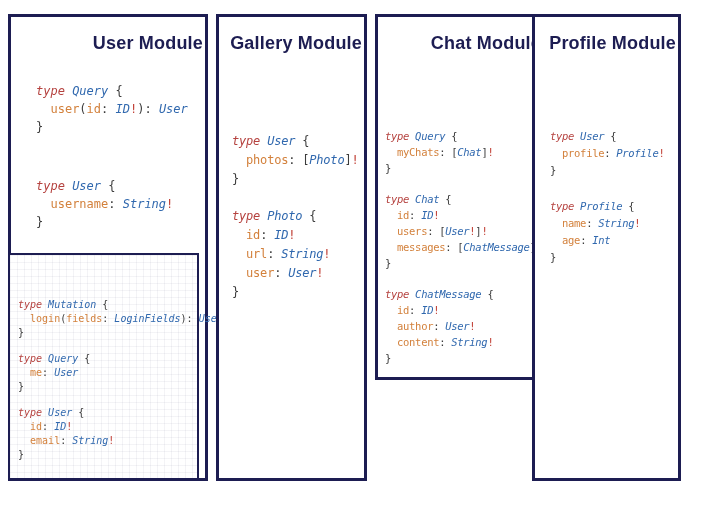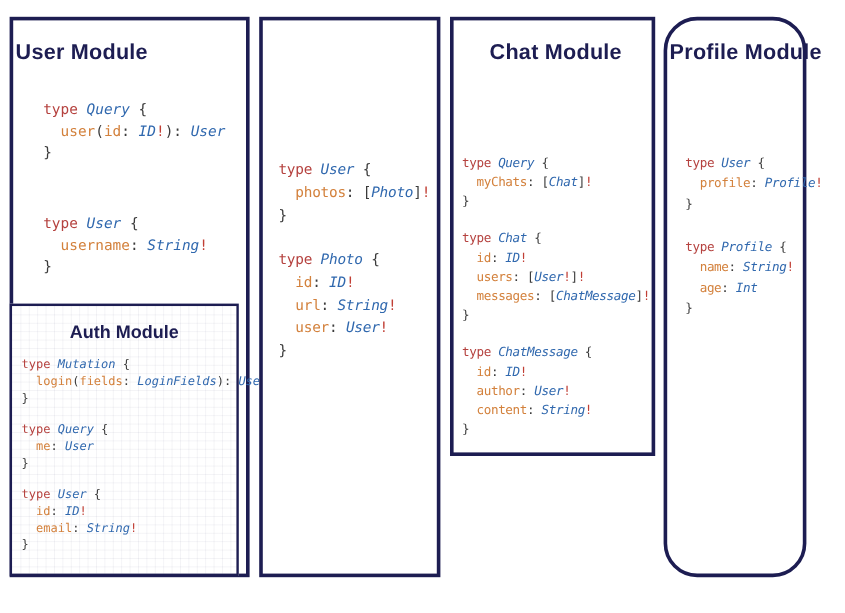--- a/index.html
+++ b/index.html
@@ -7,23 +7,23 @@
     position:relative;width:704px;height:511px;background:#ffffff;overflow:hidden;
     font-family:"Liberation Sans",sans-serif;
   }
   .panel{
     position:absolute;box-sizing:border-box;background:#ffffff;
     border:3px solid var(--navy,#1d1d52);
   }
   #panel-user   {left:8px;  top:14px; width:200px; height:467px;}
   #panel-gallery{left:216px;top:14px; width:151px; height:467px;}
   #panel-chat   {left:375px;top:14px; width:171px; height:366px;padding-left:28px;}
-  #panel-profile{left:553px;top:14px; width:119px; height:467px;border-radius:28px;}
+  #panel-profile{left:532px;top:14px; width:149px; height:467px;}
   .panel-title{
-    margin:16px 2px 0;text-align:left;white-space:nowrap;
+    margin:16px 2px 0;text-align:right;white-space:nowrap;
     font-size:18px;font-weight:700;color:var(--navy,#1d1d52);letter-spacing:.2px;
   }
   .authbox{
     position:absolute;box-sizing:border-box;left:-3px;top:236px;width:191px;height:227px;
     border:2px solid var(--navy,#1d1d52);background:#ffffff;
     background-image:
       linear-gradient(var(--grid,rgba(28,28,79,.05)) 1px, transparent 1px),
       linear-gradient(90deg, var(--grid,rgba(28,28,79,.05)) 1px, transparent 1px);
     background-size:7px 7px;
   }
@@ -39,42 +39,42 @@
   .code-user   {left:25px;top:65px; font-size:12px;  line-height:18px;}
   .code-user .cblock{margin-bottom:41px;}
   .code-gallery{left:13px;top:115px;font-size:12px;  line-height:19px;letter-spacing:-0.2px;}
   .code-gallery .cblock{margin-bottom:18px;}
   .code-chat   {left:7px; top:111px;font-size:10.5px;line-height:16px;letter-spacing:-0.3px;}
   .code-chat .cblock{margin-bottom:15px;}
   .code-profile{left:15px;top:111px;font-size:10.5px;line-height:17px;letter-spacing:-0.3px;}
   .code-profile .cblock{margin-bottom:19px;}
   .code-auth   {left:8px; top:43px; font-size:10px;   line-height:14px;}
   .code-auth .cblock{margin-bottom:12px;}
-  .tok-kw {color:var(--kw,#b5423f);}
+  .tok-kw {color:var(--kw,#b5423f);font-style:italic;}
   .tok-ty {color:var(--ty,#3068ae);font-style:italic;}
   .tok-fld{color:var(--fld,#d3813c);}
   .tok-pn {color:var(--pn,#3b3b3b);}
   .tok-ex {color:var(--ex,#c13f35);}
 </style>
 </head>
 <body>
 
 <div class="stage">
 
   <section class="panel" id="panel-user">
     <h2 class="panel-title">User Module</h2>
     <div class="code code-user"><div class="cblock"><div class="cline"><span class="tok-kw">type </span><span class="tok-ty">Query</span><span class="tok-pn"> {</span></div><div class="cline"><span class="tok-pn">  </span><span class="tok-fld">user</span><span class="tok-pn">(</span><span class="tok-fld">id</span><span class="tok-pn">: </span><span class="tok-ty">ID</span><span class="tok-ex">!</span><span class="tok-pn">): </span><span class="tok-ty">User</span></div><div class="cline"><span class="tok-pn">}</span></div></div><div class="cblock"><div class="cline"><span class="tok-kw">type </span><span class="tok-ty">User</span><span class="tok-pn"> {</span></div><div class="cline"><span class="tok-pn">  </span><span class="tok-fld">username</span><span class="tok-pn">: </span><span class="tok-ty">String</span><span class="tok-ex">!</span></div><div class="cline"><span class="tok-pn">}</span></div></div></div>
 
     <section class="authbox">
-      <h3 class="auth-title">Auth Module</h3>
       <div class="code code-auth"><div class="cblock"><div class="cline"><span class="tok-kw">type </span><span class="tok-ty">Mutation</span><span class="tok-pn"> {</span></div><div class="cline"><span class="tok-pn">  </span><span class="tok-fld">login</span><span class="tok-pn">(</span><span class="tok-fld">fields</span><span class="tok-pn">: </span><span class="tok-ty">LoginFields</span><span class="tok-pn">): </span><span class="tok-ty">User</span></div><div class="cline"><span class="tok-pn">}</span></div></div><div class="cblock"><div class="cline"><span class="tok-kw">type </span><span class="tok-ty">Query</span><span class="tok-pn"> {</span></div><div class="cline"><span class="tok-pn">  </span><span class="tok-fld">me</span><span class="tok-pn">: </span><span class="tok-ty">User</span></div><div class="cline"><span class="tok-pn">}</span></div></div><div class="cblock"><div class="cline"><span class="tok-kw">type </span><span class="tok-ty">User</span><span class="tok-pn"> {</span></div><div class="cline"><span class="tok-pn">  </span><span class="tok-fld">id</span><span class="tok-pn">: </span><span class="tok-ty">ID</span><span class="tok-ex">!</span></div><div class="cline"><span class="tok-pn">  </span><span class="tok-fld">email</span><span class="tok-pn">: </span><span class="tok-ty">String</span><span class="tok-ex">!</span></div><div class="cline"><span class="tok-pn">}</span></div></div></div>
     </section>
   </section>
 
   <section class="panel" id="panel-gallery">
+    <h2 class="panel-title">Gallery Module</h2>
     <div class="code code-gallery"><div class="cblock"><div class="cline"><span class="tok-kw">type </span><span class="tok-ty">User</span><span class="tok-pn"> {</span></div><div class="cline"><span class="tok-pn">  </span><span class="tok-fld">photos</span><span class="tok-pn">: [</span><span class="tok-ty">Photo</span><span class="tok-pn">]</span><span class="tok-ex">!</span></div><div class="cline"><span class="tok-pn">}</span></div></div><div class="cblock"><div class="cline"><span class="tok-kw">type </span><span class="tok-ty">Photo</span><span class="tok-pn"> {</span></div><div class="cline"><span class="tok-pn">  </span><span class="tok-fld">id</span><span class="tok-pn">: </span><span class="tok-ty">ID</span><span class="tok-ex">!</span></div><div class="cline"><span class="tok-pn">  </span><span class="tok-fld">url</span><span class="tok-pn">: </span><span class="tok-ty">String</span><span class="tok-ex">!</span></div><div class="cline"><span class="tok-pn">  </span><span class="tok-fld">user</span><span class="tok-pn">: </span><span class="tok-ty">User</span><span class="tok-ex">!</span></div><div class="cline"><span class="tok-pn">}</span></div></div></div>
   </section>
 
   <section class="panel" id="panel-chat">
     <h2 class="panel-title">Chat Module</h2>
     <div class="code code-chat"><div class="cblock"><div class="cline"><span class="tok-kw">type </span><span class="tok-ty">Query</span><span class="tok-pn"> {</span></div><div class="cline"><span class="tok-pn">  </span><span class="tok-fld">myChats</span><span class="tok-pn">: [</span><span class="tok-ty">Chat</span><span class="tok-pn">]</span><span class="tok-ex">!</span></div><div class="cline"><span class="tok-pn">}</span></div></div><div class="cblock"><div class="cline"><span class="tok-kw">type </span><span class="tok-ty">Chat</span><span class="tok-pn"> {</span></div><div class="cline"><span class="tok-pn">  </span><span class="tok-fld">id</span><span class="tok-pn">: </span><span class="tok-ty">ID</span><span class="tok-ex">!</span></div><div class="cline"><span class="tok-pn">  </span><span class="tok-fld">users</span><span class="tok-pn">: [</span><span class="tok-ty">User</span><span class="tok-ex">!</span><span class="tok-pn">]</span><span class="tok-ex">!</span></div><div class="cline"><span class="tok-pn">  </span><span class="tok-fld">messages</span><span class="tok-pn">: [</span><span class="tok-ty">ChatMessage</span><span class="tok-pn">]</span><span class="tok-ex">!</span></div><div class="cline"><span class="tok-pn">}</span></div></div><div class="cblock"><div class="cline"><span class="tok-kw">type </span><span class="tok-ty">ChatMessage</span><span class="tok-pn"> {</span></div><div class="cline"><span class="tok-pn">  </span><span class="tok-fld">id</span><span class="tok-pn">: </span><span class="tok-ty">ID</span><span class="tok-ex">!</span></div><div class="cline"><span class="tok-pn">  </span><span class="tok-fld">author</span><span class="tok-pn">: </span><span class="tok-ty">User</span><span class="tok-ex">!</span></div><div class="cline"><span class="tok-pn">  </span><span class="tok-fld">content</span><span class="tok-pn">: </span><span class="tok-ty">String</span><span class="tok-ex">!</span></div><div class="cline"><span class="tok-pn">}</span></div></div></div>
   </section>
 
   <section class="panel" id="panel-profile">
     <h2 class="panel-title">Profile Module</h2>

